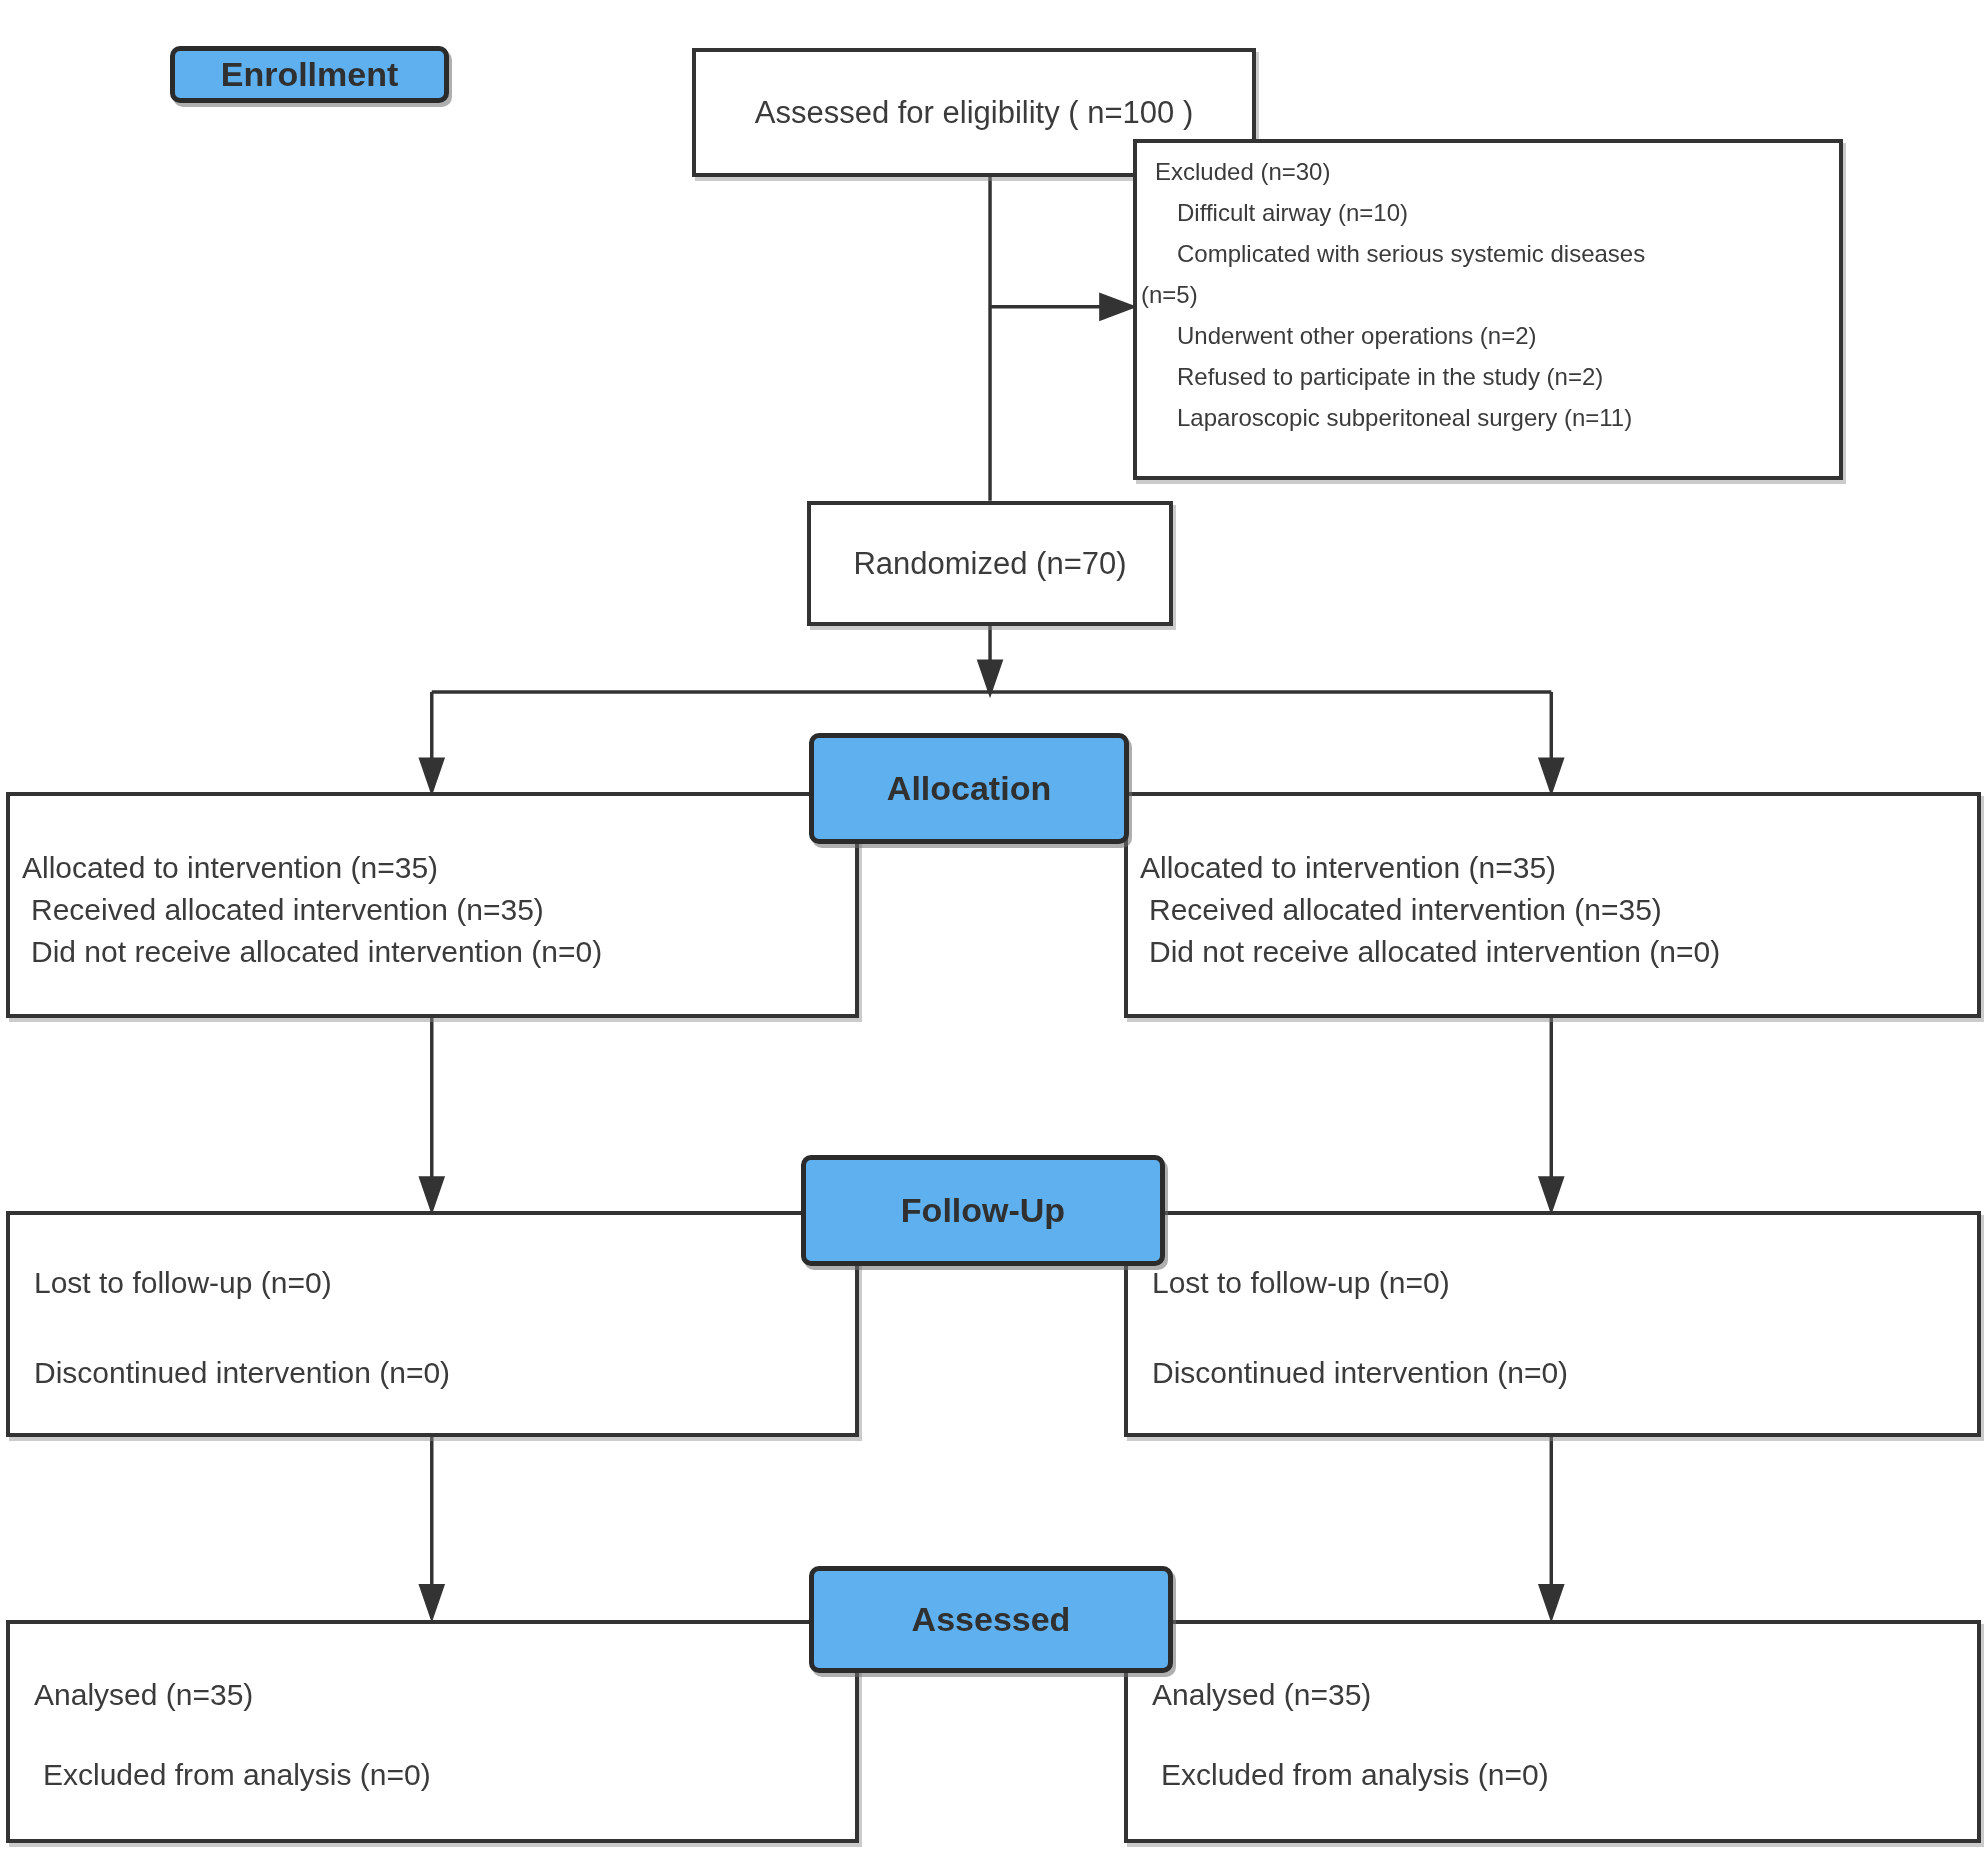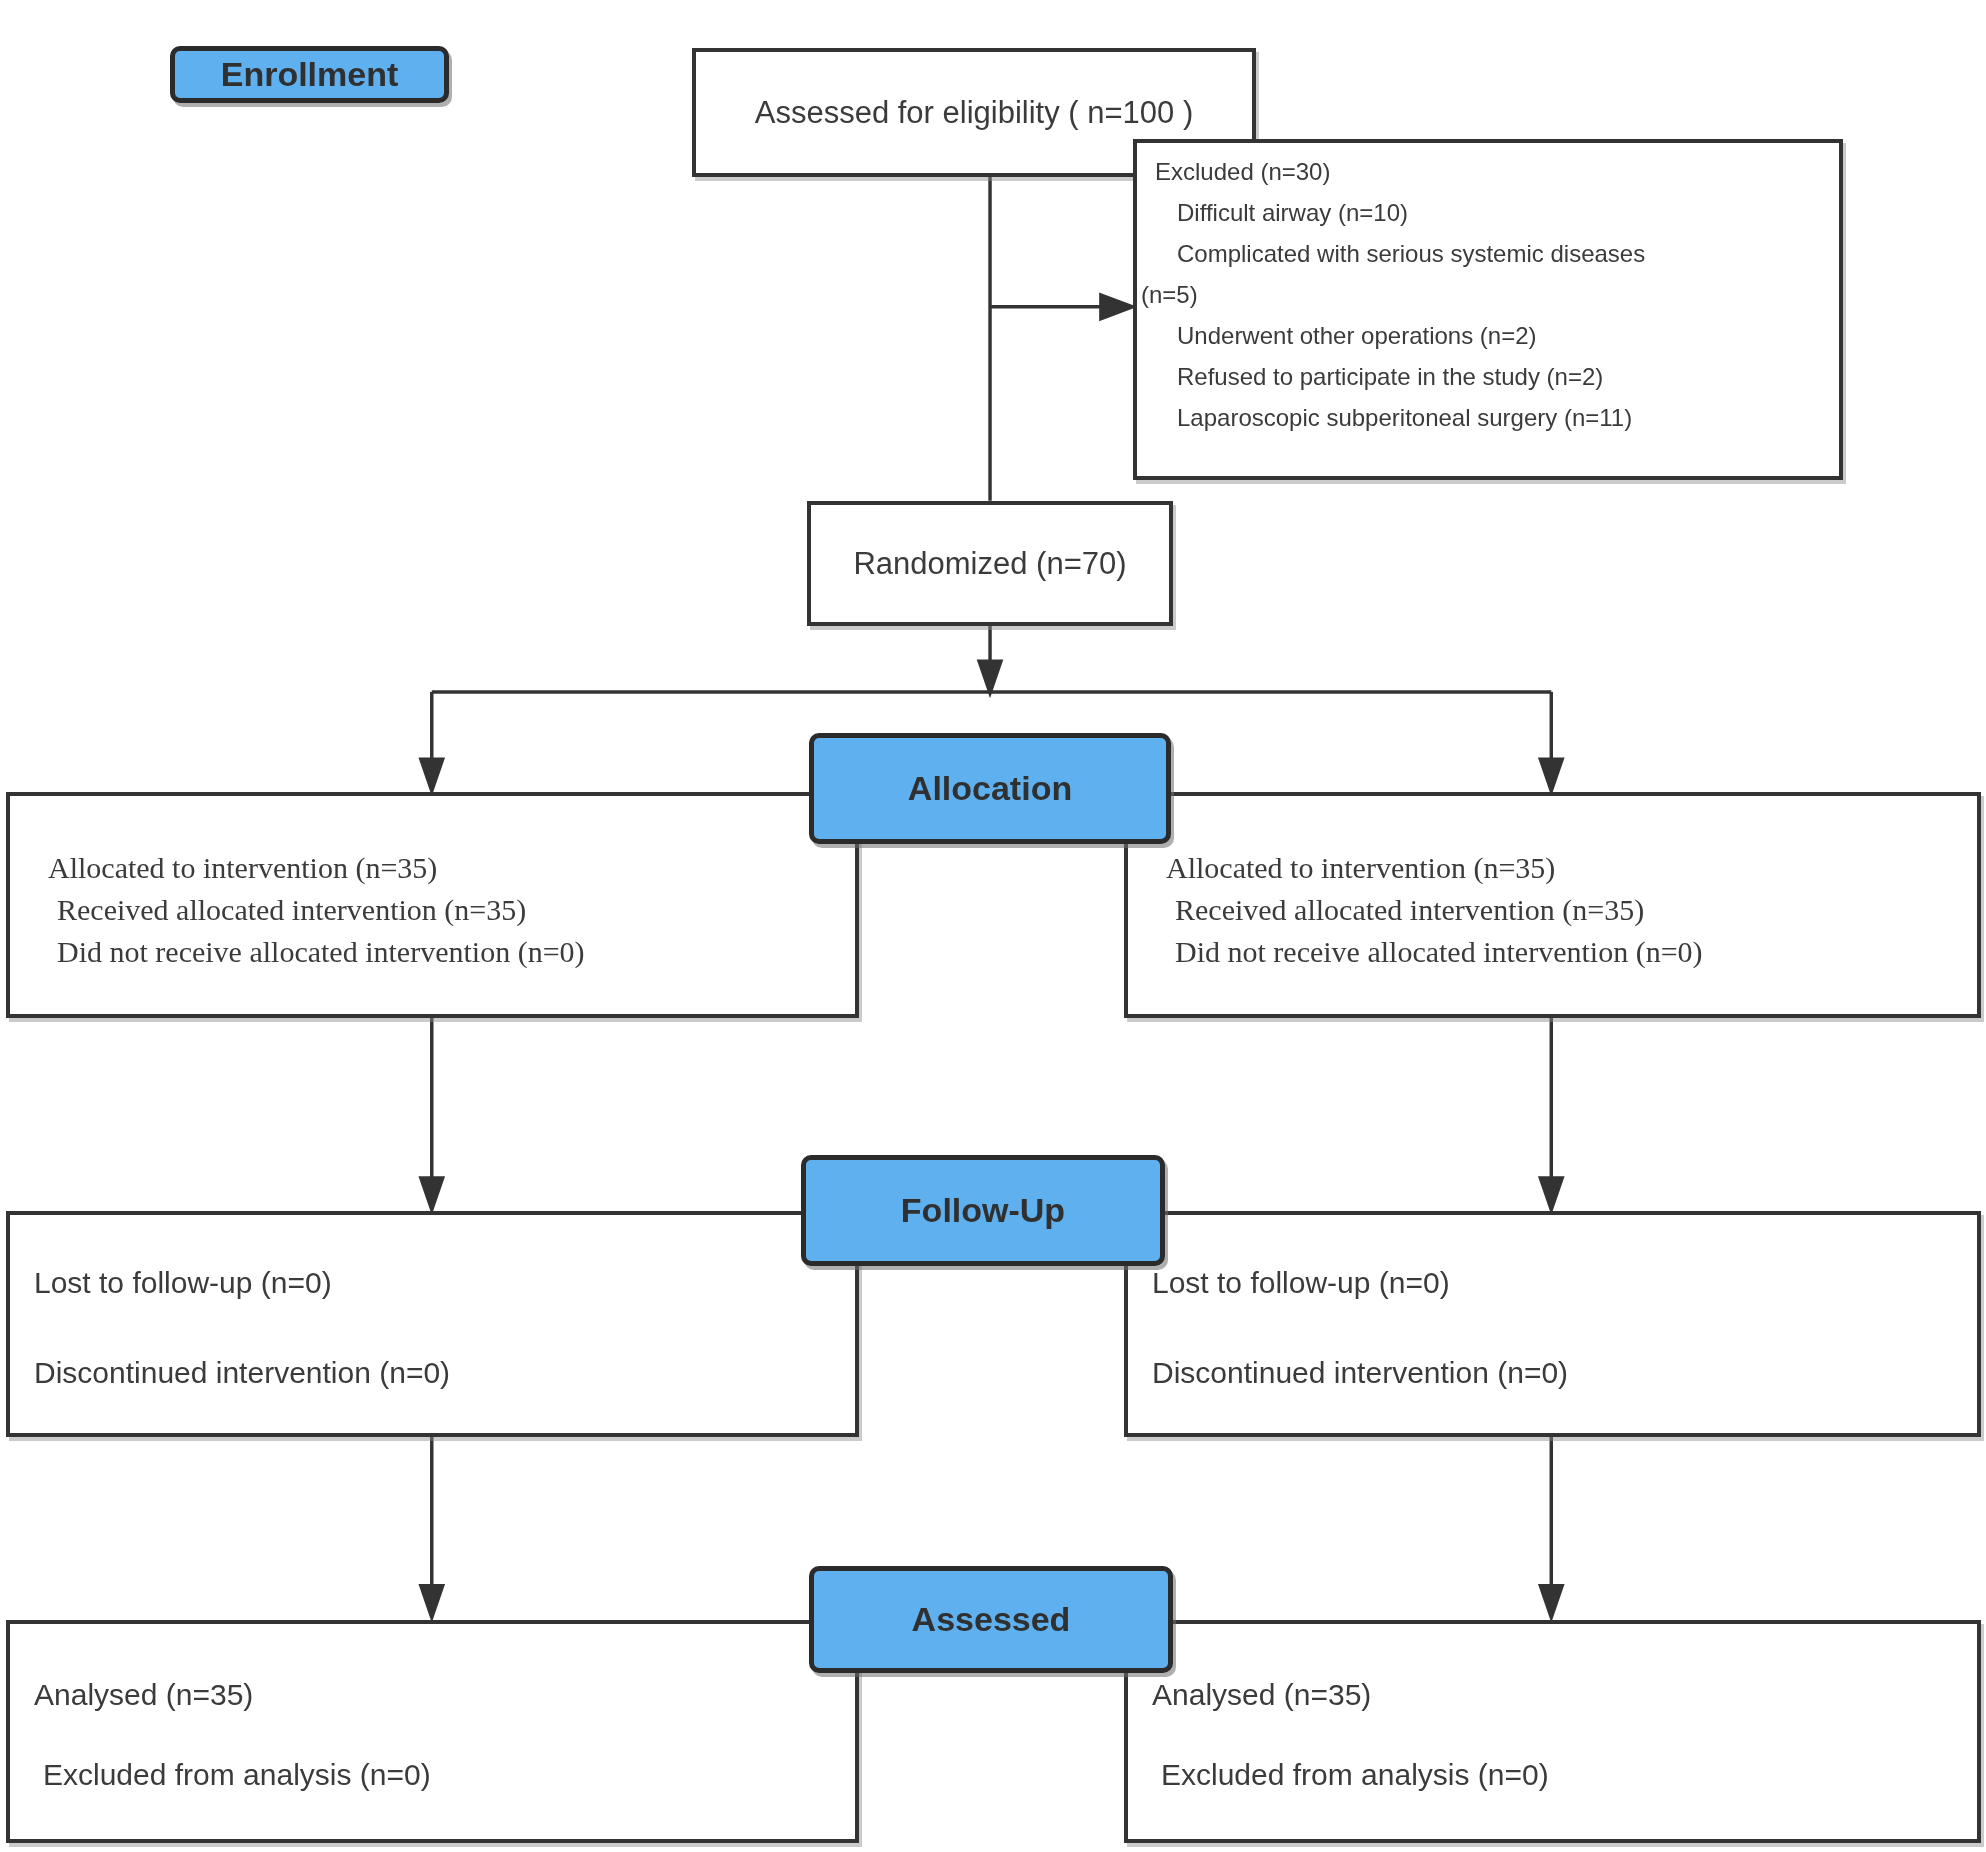--- a/index.html
+++ b/index.html
@@ -44,21 +44,21 @@
     font-size:31px;
     text-align:center;
   }
   .txt{font-size:30px;line-height:42px;white-space:nowrap;}
   
   .excl{padding-top:8px;font-size:24px;line-height:41px;}
   .xl-title{padding-left:18px;}
   .xl-indent{padding-left:40px;}
   .xl-wrap{padding-left:4px;}
   
-  .alloc-lines{padding-top:51px;padding-left:38px;font-family:Liberation Serif, serif;}
+  .alloc-lines{padding-top:51px;padding-left:12px;}
   .alloc-lines .sub{padding-left:9px;}
   
   .fu-lines{padding-top:47px;padding-left:24px;}
   .fu-lines .gap{margin-top:48px;}
   
   .an-lines{padding-top:50px;padding-left:24px;}
   .an-lines .gap{margin-top:38px;}
   .an-lines .sub{padding-left:9px;}
 </style>
 </head>
@@ -120,21 +120,21 @@
   <div class="box alloc-lines" style="left:6px;top:792px;width:853px;height:226px;">
     <div class="txt">Allocated to intervention (n=35)</div>
     <div class="txt sub">Received allocated intervention (n=35)</div>
     <div class="txt sub">Did not receive allocated intervention (n=0)</div>
   </div>
   <div class="box alloc-lines" style="left:1124px;top:792px;width:857px;height:226px;">
     <div class="txt">Allocated to intervention (n=35)</div>
     <div class="txt sub">Received allocated intervention (n=35)</div>
     <div class="txt sub">Did not receive allocated intervention (n=0)</div>
   </div>
-  <div class="stage" style="left:809px;top:733px;width:362px;height:111px;text-align:right;">
+  <div class="stage" style="left:809px;top:733px;width:320px;height:111px;text-align:right;">
     <span>Allocation</span>
   </div>
 
   <div class="box fu-lines" style="left:6px;top:1211px;width:853px;height:226px;">
     <div class="txt">Lost to follow-up (n=0)</div>
     <div class="txt gap">Discontinued intervention (n=0)</div>
   </div>
   <div class="box fu-lines" style="left:1124px;top:1211px;width:857px;height:226px;">
     <div class="txt">Lost to follow-up (n=0)</div>
     <div class="txt gap">Discontinued intervention (n=0)</div>

